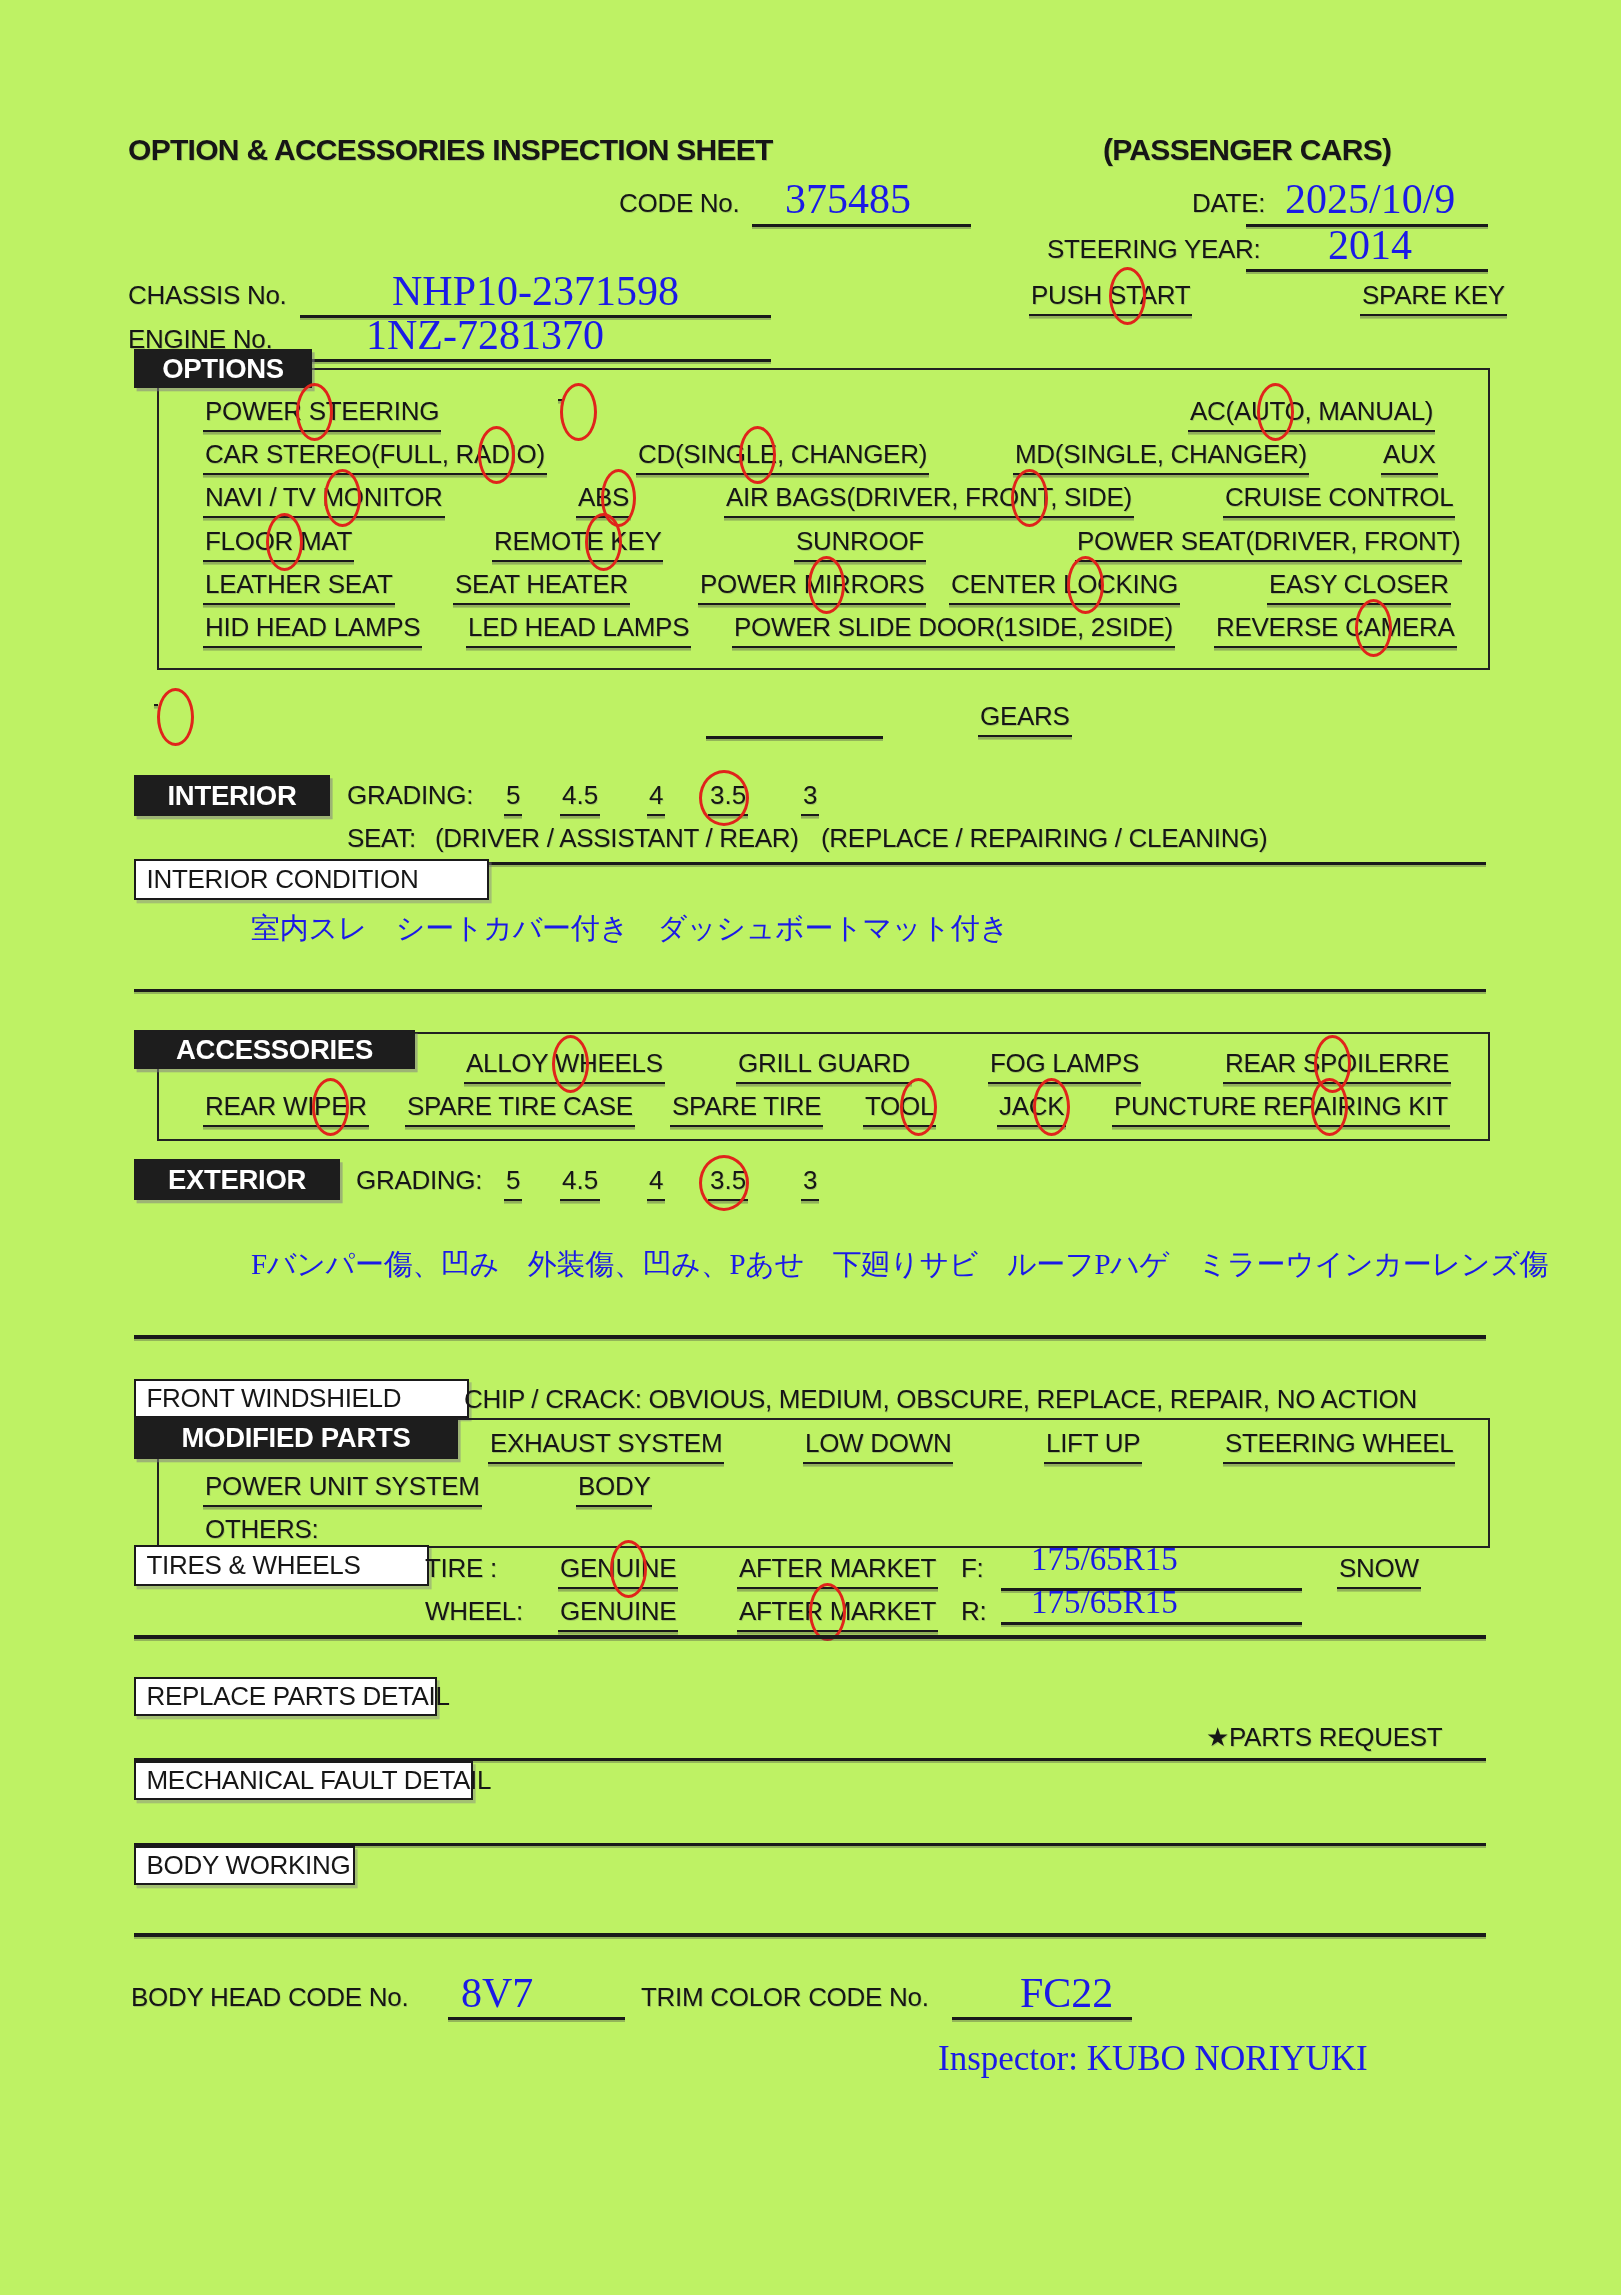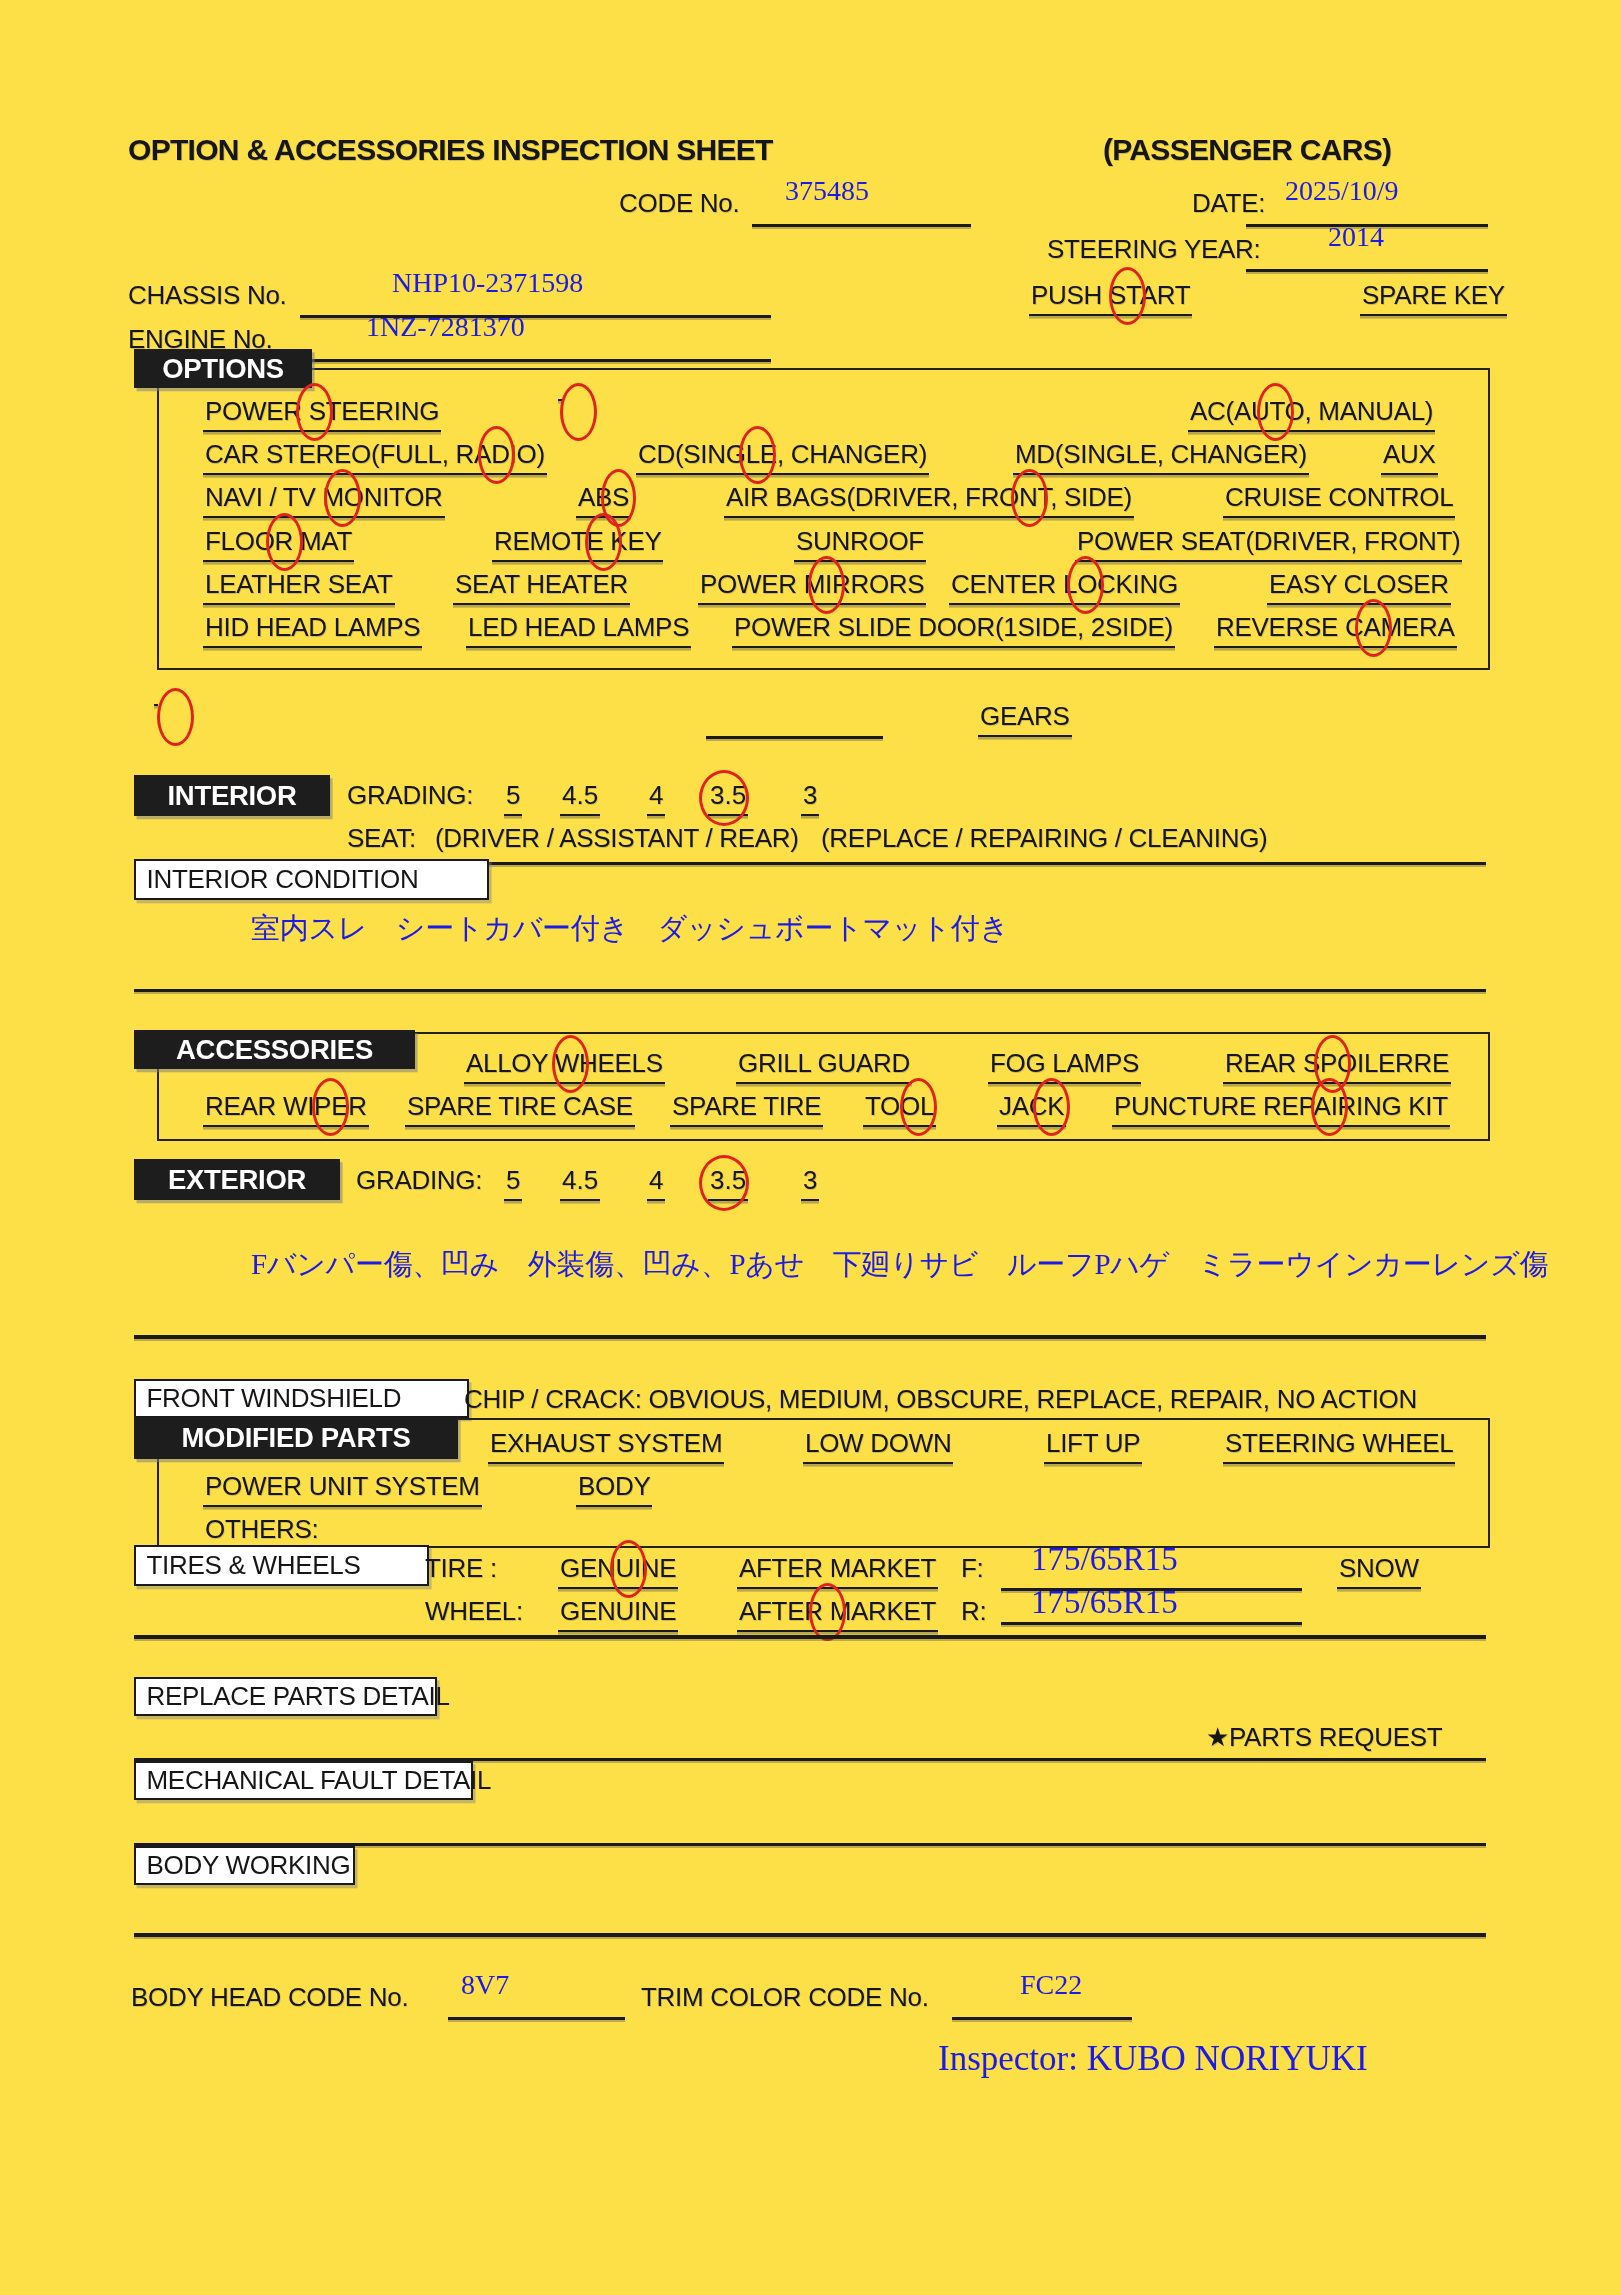--- a/index.html
+++ b/index.html
@@ -1,23 +1,23 @@
 <!DOCTYPE html>
 <html style="font-size:10.5px"><head>
 <meta charset="utf-8">
 <style>
   html,body{margin:0;padding:0;background:#ffffff;}
-  .page{position:relative;width:1622px;height:2295px;background:#fde047;overflow:hidden;
+  .page{position:relative;width:1622px;height:2295px;background:#bef264;overflow:hidden;
         font-family:"Liberation Sans",sans-serif;color:#161616;}
   .it{position:absolute;font-size:26px;white-space:nowrap;letter-spacing:-0.3px;
       text-shadow:0.7px 1px 0 rgba(90,90,90,.28);}
   .u{border-bottom:2.6px solid #1a1a1a;padding:0 2px 2.6px 2px;
      box-shadow:0 2.6px 0 rgba(70,70,70,.38);}
   .title{font-size:30px;font-weight:bold;letter-spacing:-0.7px;}
-  .blue{color:#1b1ae6;font-family:"Liberation Serif",serif;font-size:28px;
+  .blue{color:#1b1ae6;font-family:"Liberation Serif",serif;font-size:42px;
         text-shadow:none;letter-spacing:0;}
   .jp{color:#1b1ae6;font-family:"Liberation Serif",serif;font-size:29px;text-shadow:none;}
   .tab{position:absolute;background:#1d1d1d;color:#ffffff;font-weight:bold;font-size:27.5px;
        display:flex;align-items:center;justify-content:center;white-space:nowrap;
        box-shadow:2.6px 3.3px 0 rgba(130,130,130,.55);letter-spacing:-0.3px;}
   .wbox{position:absolute;background:#ffffff;border:2px solid #1a1a1a;font-size:26px;
         display:flex;align-items:center;padding-left:10.5px;white-space:nowrap;
         box-shadow:2.6px 3.3px 0 rgba(130,130,130,.45);letter-spacing:-0.3px;}
   .obox{position:absolute;border:2px solid #222222;}
   .hline{position:absolute;height:2.6px;background:#1a1a1a;

